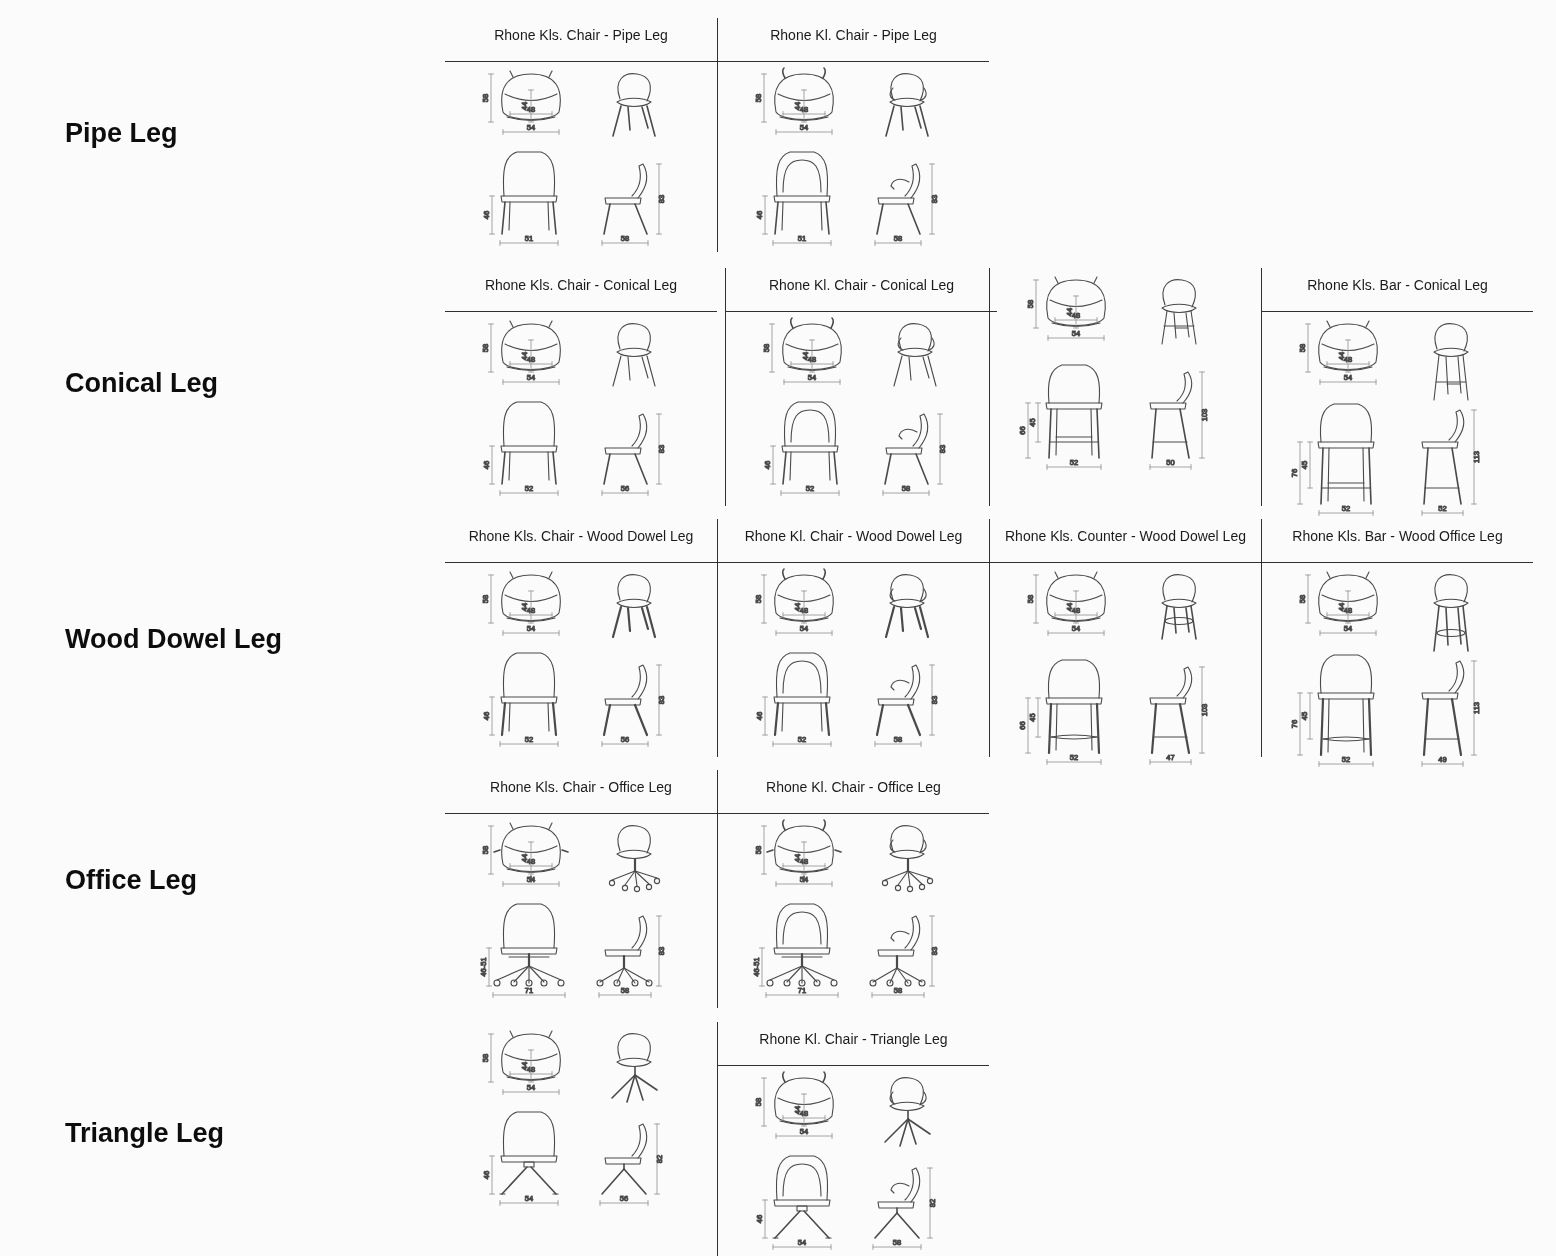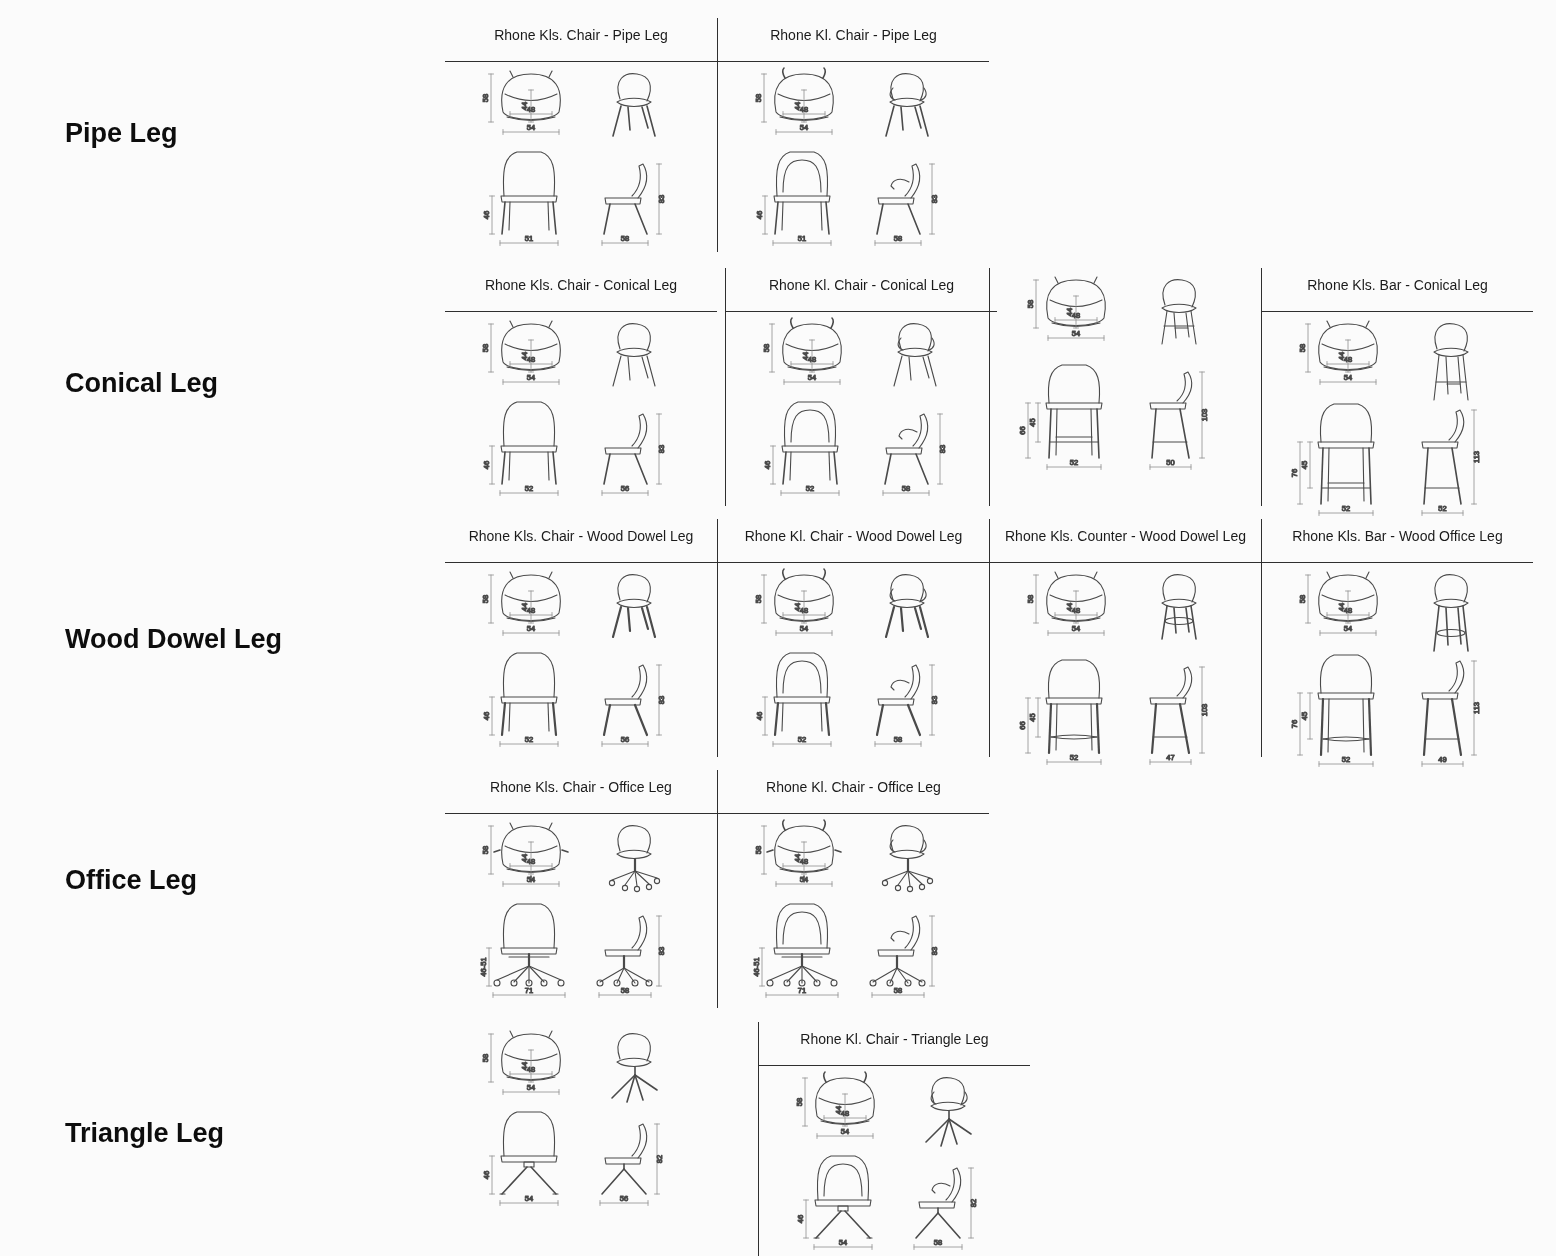--- a/index.html
+++ b/index.html
@@ -1228,21 +1228,21 @@
               <g class="dim">
                 <line x1="155" y1="181" x2="203" y2="181"></line>
                 <line x1="155" y1="178.5" x2="155" y2="183.5"></line>
                 <line x1="203" y1="178.5" x2="203" y2="183.5"></line>
                 <text x="179" y="179" text-anchor="middle">56</text>
               </g>
             </g>
           </svg>
         </div>
       </div>
-      <div class="panel divided" style="left: 758px; width: 272px; height: 234px;">
+      <div class="panel divided" style="left: 717px; width: 272px; height: 234px;">
         <div class="panel-title">Rhone Kl. Chair - Triangle Leg</div>
         <div>
           <svg width="272" height="205" viewBox="0 0 272 205">
             <g class="draw">
               <path d="M 58 50 C 53 26 62 12 86 12 C 110 12 119 26 114 50 C 108 60 64 60 58 50 Z"></path>
               <path d="M 60 32 Q 86 45 112 32"></path>
               <path d="M 62 55 Q 86 62 110 55"></path>
               <path class="mid" d="M 67 16 q -4 -7 -1 -10"></path>
               <path class="mid" d="M 105 16 q 4 -7 1 -10"></path>
               <g class="dim">

